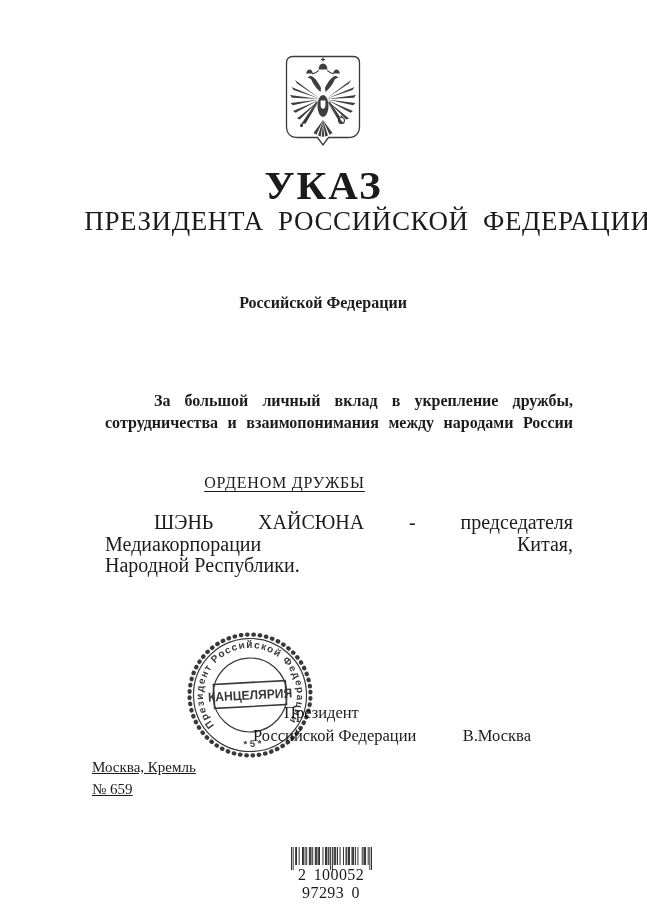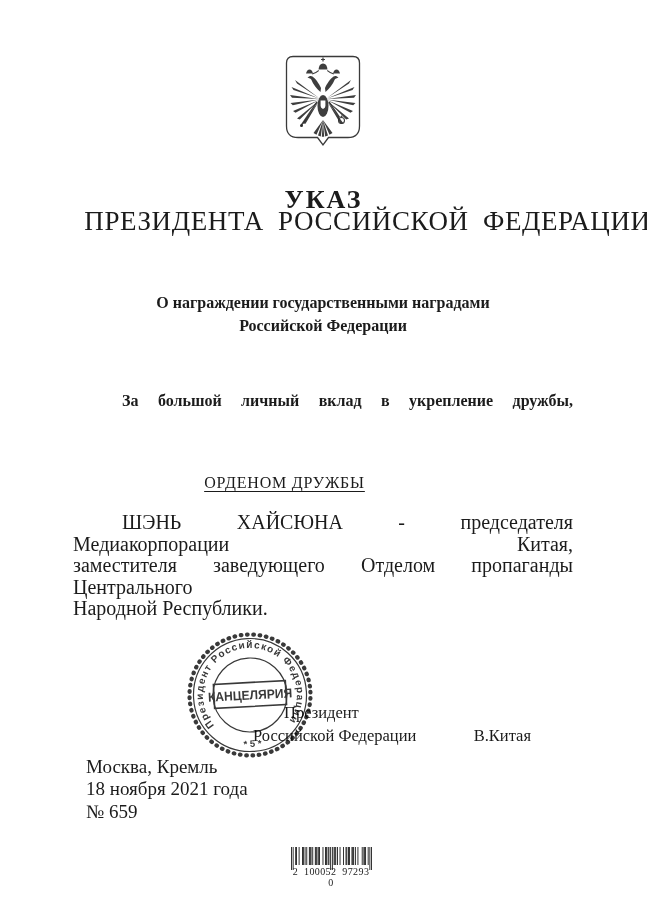--- a/index.html
+++ b/index.html
@@ -2,48 +2,48 @@
 <html><head>
 <meta charset="utf-8">
 <style>
   html,body{margin:0;padding:0;background:#ffffff;}
   body{width:647px;height:904px;position:relative;overflow:hidden;
        font-family:"Liberation Serif","DejaVu Serif",serif;color:#1b1b1b;}
   .abs{position:absolute;}
   
   .emblem{left:282px;top:52px;width:82px;height:97px;}
   
-  .title{left:0;top:161px;width:647px;text-align:center;font-size:26px;font-weight:bold;
-         letter-spacing:2px;margin-top:24px;}
+  .title{left:0;top:161px;width:647px;text-align:center;font-size:41px;font-weight:bold;
+         letter-spacing:2px;}
   .subtitle{left:0;top:206px;width:647px;text-align:center;font-size:27px;
             letter-spacing:.6px;word-spacing:7px;padding-left:44px;}
   .subject{left:73px;top:291px;width:500px;text-align:center;font-weight:bold;
            font-size:16px;line-height:23px;}
   
   .para{left:73px;top:390px;width:500px;font-size:16px;line-height:21.5px;font-weight:bold;}
   .para2{left:73px;top:512px;width:500px;font-size:20px;line-height:21.5px;font-weight:normal;}
-  .jline{text-align:justify;text-align-last:justify;}
+  .jline{text-align:justify;text-align-last:justify;margin-left:32px;}
   .jline.last{text-align-last:left;}
   .indent{text-indent:49px;}
   .award{left:0;top:474px;width:569px;text-align:center;font-size:16px;
          letter-spacing:.8px;}
   .award span{text-decoration:underline;text-underline-offset:3px;}
   
   .sig{left:253px;top:702px;width:278px;font-size:16.5px;line-height:22.5px;}
   .sig .t1{margin-left:31px;}
   .sig .t2{display:flex;justify-content:space-between;}
   
   .stamp{left:184px;top:629px;width:132px;height:132px;transform:rotate(-3deg);
          mix-blend-mode:multiply;opacity:.95;}
   
-  .issued{left:86px;top:756px;font-size:19px;line-height:22.3px;}
+  .issued{left:92px;top:756px;font-size:15px;line-height:22.3px;text-decoration:underline;}
   
   .barcode{left:289px;top:847px;width:84px;text-align:center;}
   .barcode svg{display:block;margin:0 auto;}
-  .bdigits{font-size:10px;letter-spacing:.4px;word-spacing:3px;margin-top:-4px;
+  .bdigits{font-size:16px;letter-spacing:.4px;word-spacing:3px;margin-top:-4px;
            background:transparent;position:relative;font-family:Liberation Serif, serif;}
 </style>
 </head>
 <body>
 
 <div class="abs emblem">
   <svg width="82" height="97" viewBox="0 0 82 97">
     <g stroke="#3a3a3a" fill="#ffffff" stroke-width="1.3">
       <path d="M 11,4.5 H 71 Q 77.5,4.5 77.5,11 V 74 Q 77.5,85.5 66,85.5 H 46.5 L 41,93 L 35.5,85.5 H 16 Q 4.5,85.5 4.5,74 V 11 Q 4.5,4.5 11,4.5 Z"></path>
     </g>
@@ -76,43 +76,42 @@
     <circle cx="19.5" cy="73.5" r="1.5" fill="#2a2a2a"></circle>
 
     <path d="M38.6,48.5 h4.8 v5.5 q0,2 -2.4,3 q-2.4,-1 -2.4,-3 Z" fill="#ffffff"></path>
   </svg>
 </div>
 
 <div class="abs title">УКАЗ</div>
 <div class="abs subtitle">ПРЕЗИДЕНТА РОССИЙСКОЙ ФЕДЕРАЦИИ</div>
 
 <div class="abs subject">
-  <div>О награждении государственными наградами</div>
   <div>Российской Федерации</div>
 </div>
 
 <div class="abs para">
   <div class="jline indent">За большой личный вклад в укрепление дружбы,</div>
+  <div class="jline">сотрудничества и взаимопонимания между народами России</div>
 </div>
 
 <div class="abs award">
   <span>ОРДЕНОМ ДРУЖБЫ</span>
 </div>
 
 <div class="abs para2">
   <div class="jline indent">ШЭНЬ ХАЙСЮНА - председателя Медиакорпорации Китая,</div>
-  <div class="jline">заместителя заведующего Отделом пропаганды Центрального</div>
   <div class="jline last">Народной Республики.</div>
 </div>
 
 <div class="abs sig">
   <div class="t1">Президент</div>
   <div class="t2">
     <span>Российской Федерации</span>
-    <span>В.Китая</span>
+    <span>В.Москва</span>
   </div>
 </div>
 
 <div class="abs stamp">
   <svg width="132" height="132" viewBox="-66 -66 132 132">
     <circle cx="0" cy="0" r="60.5" fill="none" stroke="#2e2e2e" stroke-width="4.2" stroke-dasharray="0.6 5.73" stroke-linecap="round"></circle>
     <circle cx="0" cy="0" r="56.5" fill="none" stroke="#2e2e2e" stroke-width="1.2"></circle>
     <defs>
       <path id="stampArc" d="M -33.2,33.2 A 47,47 0 1 1 33.2,33.2" fill="none"></path>
     </defs>
@@ -121,21 +120,20 @@
     </text>
     <text x="0" y="52" text-anchor="middle" font-family="Liberation Sans, DejaVu Sans, sans-serif" font-size="9.5" font-weight="bold" fill="#2e2e2e">* 5 *</text>
     <circle cx="0" cy="0" r="37" fill="none" stroke="#2e2e2e" stroke-width="1.2"></circle>
     <rect x="-36" y="-12.5" width="72" height="24" fill="none" stroke="#2e2e2e" stroke-width="1.6"></rect>
     <text x="0" y="4.5" text-anchor="middle" font-family="Liberation Sans, DejaVu Sans, sans-serif" font-size="13" font-weight="bold" fill="#2e2e2e" transform="scale(0.93,1)">КАНЦЕЛЯРИЯ</text>
   </svg>
 </div>
 
 <div class="abs issued">
   <div>Москва, Кремль</div>
-  <div>18 ноября 2021 года</div>
   <div>№ 659</div>
 </div>
 
 <div class="abs barcode">
   <svg width="81" height="23" viewBox="0 0 95 23" preserveAspectRatio="none">
       <rect x="0" y="0" width="1" height="23" fill="#111111"></rect>
       <rect x="2" y="0" width="1" height="23" fill="#111111"></rect>
       <rect x="5" y="0" width="1" height="18" fill="#111111"></rect>
       <rect x="6" y="0" width="1" height="18" fill="#111111"></rect>
       <rect x="9" y="0" width="1" height="18" fill="#111111"></rect>

